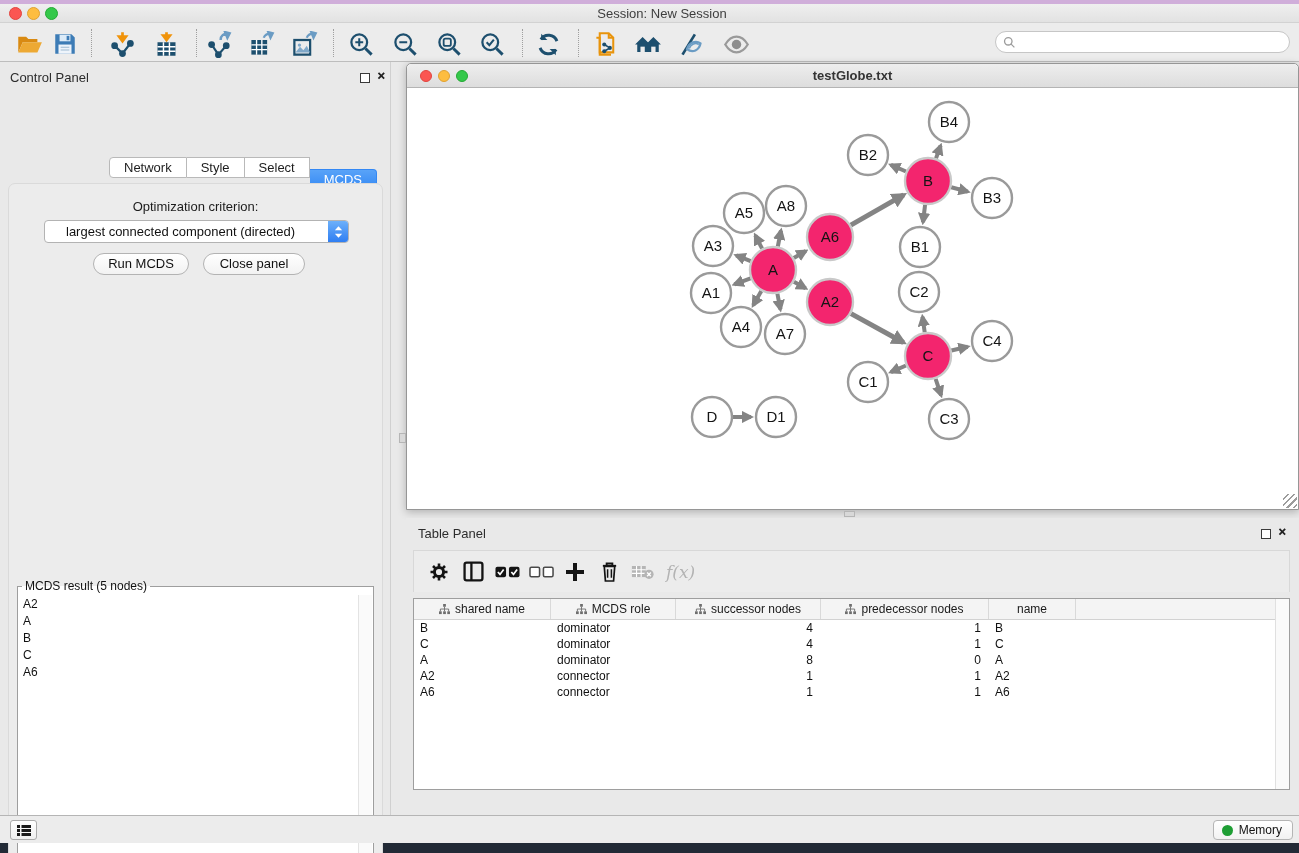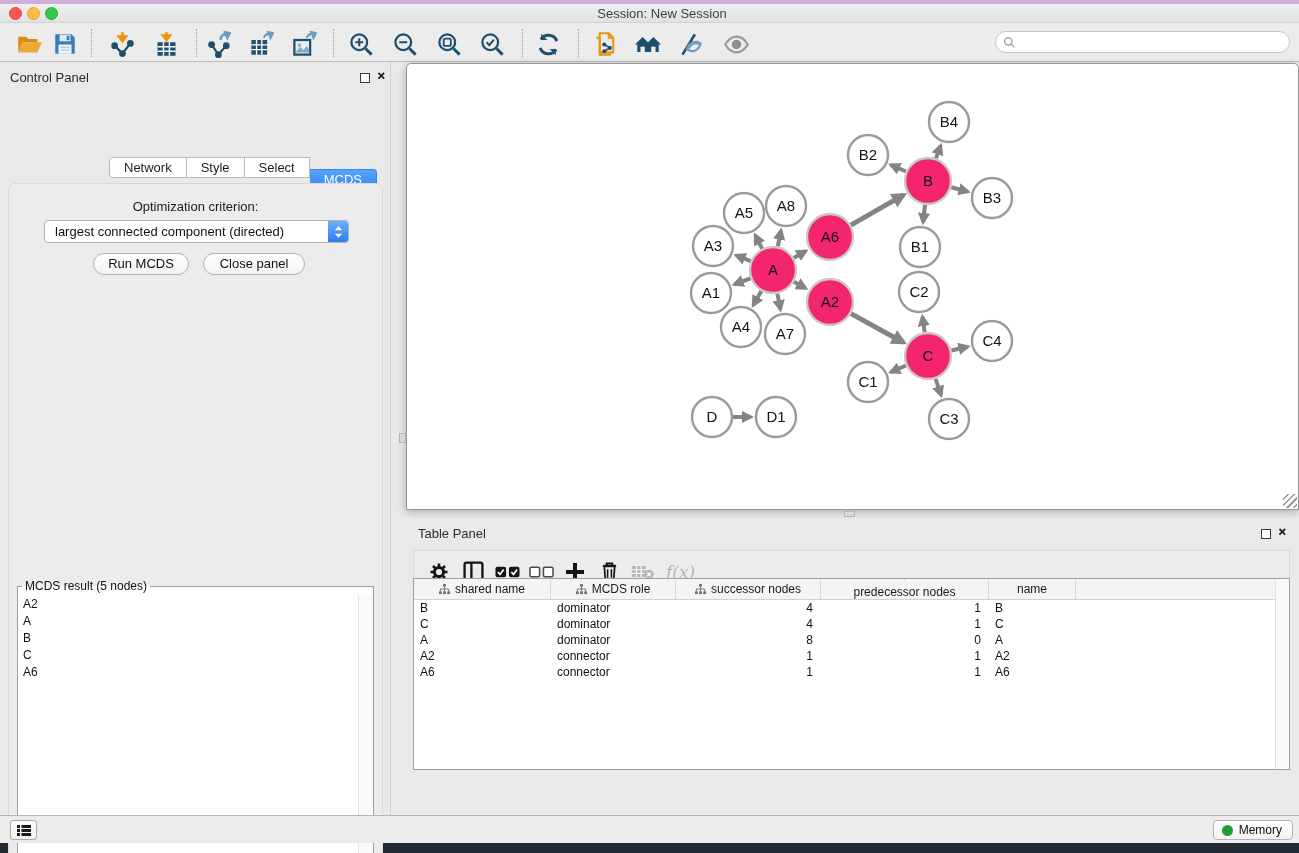--- a/index.html
+++ b/index.html
@@ -35,21 +35,21 @@
   .seg-tabs { position:absolute; display:flex;padding-left:32px; }
   .seg-tab { height:21px; line-height:20px; padding:0 14px; font-size:13px; color:#1d1d1d; background:#fff; border:1px solid #b9b9b9; border-left:none; cursor:default; }
   .seg-tab:first-child { border-left:1px solid #b9b9b9; border-radius:4px 0 0 4px; }
   .seg-tab:last-child { border-radius:0 4px 4px 0; }
   .seg-tab.active { background:linear-gradient(#59a3f8,#3388f4); border-color:#3388f4; color:#fff;margin-top:12px; }
 
   .cp-tabs { left:77px; top:95px; }
   .cp-content { position:absolute; left:8px; top:121px; width:375px; height:682px; background:#ececec; border:1px solid #dadada; border-radius:7px; }
   .opt-label { position:absolute; left:0; right:0; top:15px; text-align:center; font-size:13px; color:#1c1c1c; }
   .combo { position:absolute; left:35px; top:36px; width:305px; height:23px; background:#fff; border:1px solid #b3b3b3; border-radius:4px; display:flex; align-items:center; }
-  .combo .combo-text { font-size:13px; color:#111; padding-left:10px; flex:1; white-space:nowrap; }
+  .combo .combo-text { font-size:13px; color:#111; padding-left:21px; flex:1; white-space:nowrap; }
   .combo .stepper { width:20px; height:21px; border-radius:0 3px 3px 0; background:linear-gradient(#6cb0fa,#2f7ef2); display:flex; flex-direction:column; align-items:center; justify-content:center; gap:2px; }
   .push-btn { position:absolute; height:22px; background:linear-gradient(#ffffff,#f2f2f2); border:1px solid #b3b3b3; border-radius:11px; font-size:13px; color:#111; text-align:center; line-height:20px; cursor:default; }
 
   fieldset.result-box { position:absolute; left:8px; top:395px; width:357px; height:337px; border:1px solid #9e9e9e; background:#fff; }
   fieldset.result-box legend { font-size:12px; color:#111; margin-left:4px; padding:0 3px; background:transparent; }
   .result-list { position:absolute; left:1px; top:2px; right:15px; bottom:1px; background:#fff; overflow:hidden; }
   .result-item { font-size:12px; color:#111; padding:1.5px 0 1.5px 4px; }
   .result-scroll { position:absolute; top:2px; right:1px; bottom:1px; width:14px; background:#fafafa; border-left:1px solid #e3e3e3; }
 
   
@@ -59,21 +59,21 @@
   .net-canvas { position:absolute; left:0; top:24px; right:0; bottom:0; background:#fff; overflow:hidden; }
   .resize-grip { position:absolute; right:1px; bottom:1px; width:14px; height:14px; background:repeating-linear-gradient(135deg, transparent 0 3px, #9c9c9c 3px 4.5px); }
   .split-handle-v { position:absolute; left:399px; top:433px; width:7px; height:10px; background:#d8d8d8; border:1px solid #b5b5b5; }
   .split-handle-h { position:absolute; left:844px; top:511px; width:11px; height:6px; background:#d8d8d8; border:1px solid #b5b5b5; }
 
   
   .table-panel { position:absolute; left:406px; top:518px; width:893px; height:297px; background:#e9e9e9; }
   .tp-toolbar { position:absolute; left:7px; top:32px; right:9px; height:42px; border:1px solid #d8d8d8; border-bottom:none; background:#ececec; display:flex; align-items:center; }
   .tp-icon { width:34px; height:28px; display:flex; align-items:center; justify-content:center; cursor:default; }
   .fx-label { font-family:"DejaVu Serif","Liberation Serif",serif; font-style:italic; font-size:17px; color:#b3b3b3; margin-left:6px; }
-  .tp-table { position:absolute; left:7px; top:60px; right:9px; height:192px; background:#fff; border:1px solid #9e9e9e; overflow:hidden; }
+  .tp-table { position:absolute; left:7px; top:80px; right:9px; height:192px; background:#fff; border:1px solid #9e9e9e; overflow:hidden; }
   .tbl-header { display:flex; height:21px; background:#f4f4f4; border-bottom:1px solid #d2d2d2; }
   .tbl-hcell { display:flex; align-items:center; justify-content:center; gap:5px; font-size:12px; color:#1a1a1a; border-right:1px solid #d9d9d9; height:100%; }
   .tbl-row { display:flex; height:16px; }
   .tbl-cell { font-size:12px; color:#111; padding:1px 8px 0 6px; white-space:nowrap; overflow:hidden; }
   .tbl-scroll { position:absolute; top:0; right:0; bottom:0; width:14px; background:#fafafa; border-left:1px solid #e0e0e0; }
 
   .tp-tabs { left:266px; top:271px; }
   .tp-tabs .seg-tab { border-radius:0; }
   .tp-tabs .seg-tab:first-child { border-radius:5px 0 0 5px; }
   .tp-tabs .seg-tab:last-child { border-radius:0 5px 5px 0; }
@@ -283,20 +283,26 @@
           <div class="result-item">B</div>
           <div class="result-item">C</div>
           <div class="result-item">A6</div>
         </div>
       <div class="result-scroll"></div>
     </fieldset>
   </div>
 </div>
 
 <div class="net-window">
+  <div class="net-titlebar">
+    <div class="tl red" style="left:13px; top:6px; width:12px; height:12px;"></div>
+    <div class="tl yellow" style="left:31px; top:6px; width:12px; height:12px;"></div>
+    <div class="tl green" style="left:49px; top:6px; width:12px; height:12px;"></div>
+    <div class="title">testGlobe.txt</div>
+  </div>
   <div class="net-canvas">
     <svg width="891" height="421">
         <defs>
           <marker id="arrow" viewBox="0 0 10 10" refX="7.5" refY="5" markerWidth="3.1" markerHeight="3.1" orient="auto" markerUnits="strokeWidth">
             <path d="M0 0L10 5L0 10z" fill="#848484"></path>
           </marker>
         </defs>
         <line x1="355.1" y1="160.6" x2="348.3" y2="147.3" stroke="#848484" stroke-width="4" marker-end="url(#arrow)"></line>
         <line x1="370.8" y1="158.5" x2="374.0" y2="142.5" stroke="#848484" stroke-width="4" marker-end="url(#arrow)"></line>
         <line x1="343.7" y1="173.1" x2="329.2" y2="167.3" stroke="#848484" stroke-width="4" marker-end="url(#arrow)"></line>
@@ -492,21 +498,21 @@
         <div class="tbl-hcell" style="width: 145px;">
           <svg width="11" height="11" viewBox="0 0 12 12">
             <rect x="4.5" y="0" width="3" height="3" fill="#6e6e6e"></rect>
             <rect x="0" y="8" width="3" height="3" fill="#6e6e6e"></rect>
             <rect x="4.5" y="8" width="3" height="3" fill="#6e6e6e"></rect>
             <rect x="9" y="8" width="3" height="3" fill="#6e6e6e"></rect>
             <path d="M6 3v2.5M1.5 8V5.5h9V8M6 5.5V8" stroke="#6e6e6e" fill="none"></path>
           </svg>
           <span>successor nodes</span>
         </div>
-        <div class="tbl-hcell" style="width: 168px; flex-direction: column;">
+        <div class="tbl-hcell" style="width: 168px;">
           <svg width="11" height="11" viewBox="0 0 12 12">
             <rect x="4.5" y="0" width="3" height="3" fill="#6e6e6e"></rect>
             <rect x="0" y="8" width="3" height="3" fill="#6e6e6e"></rect>
             <rect x="4.5" y="8" width="3" height="3" fill="#6e6e6e"></rect>
             <rect x="9" y="8" width="3" height="3" fill="#6e6e6e"></rect>
             <path d="M6 3v2.5M1.5 8V5.5h9V8M6 5.5V8" stroke="#6e6e6e" fill="none"></path>
           </svg>
           <span>predecessor nodes</span>
         </div>
         <div class="tbl-hcell" style="width: 87px;">

